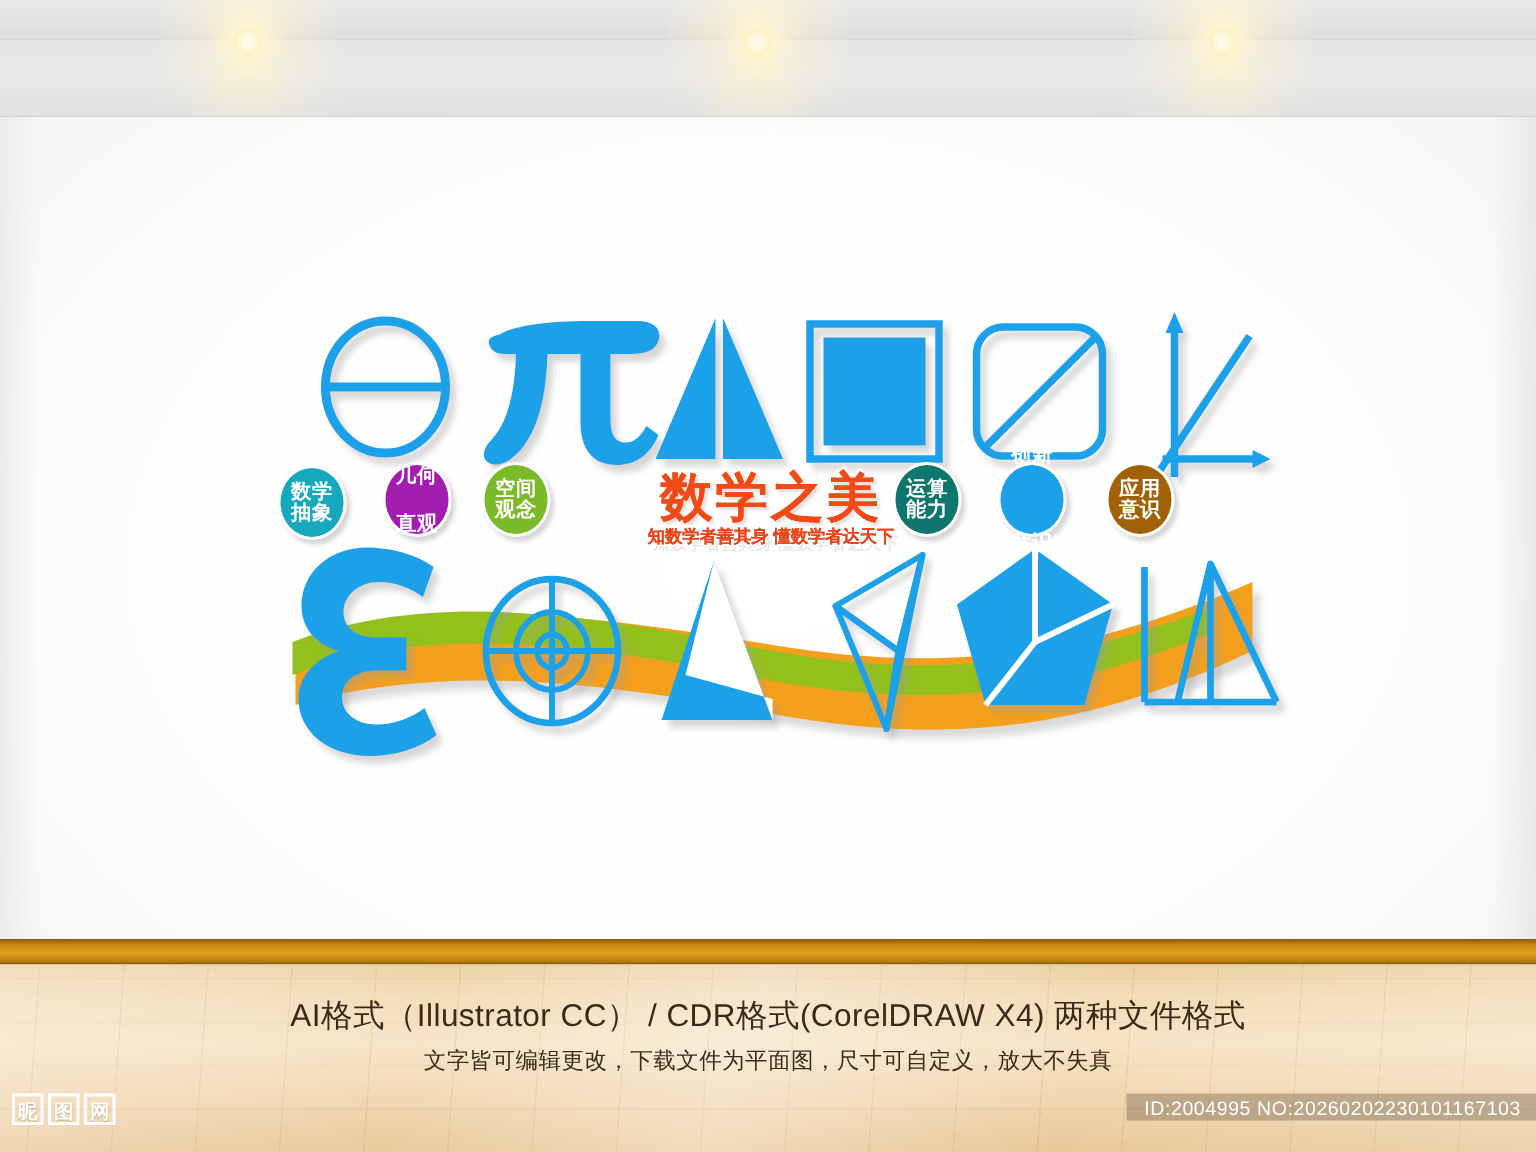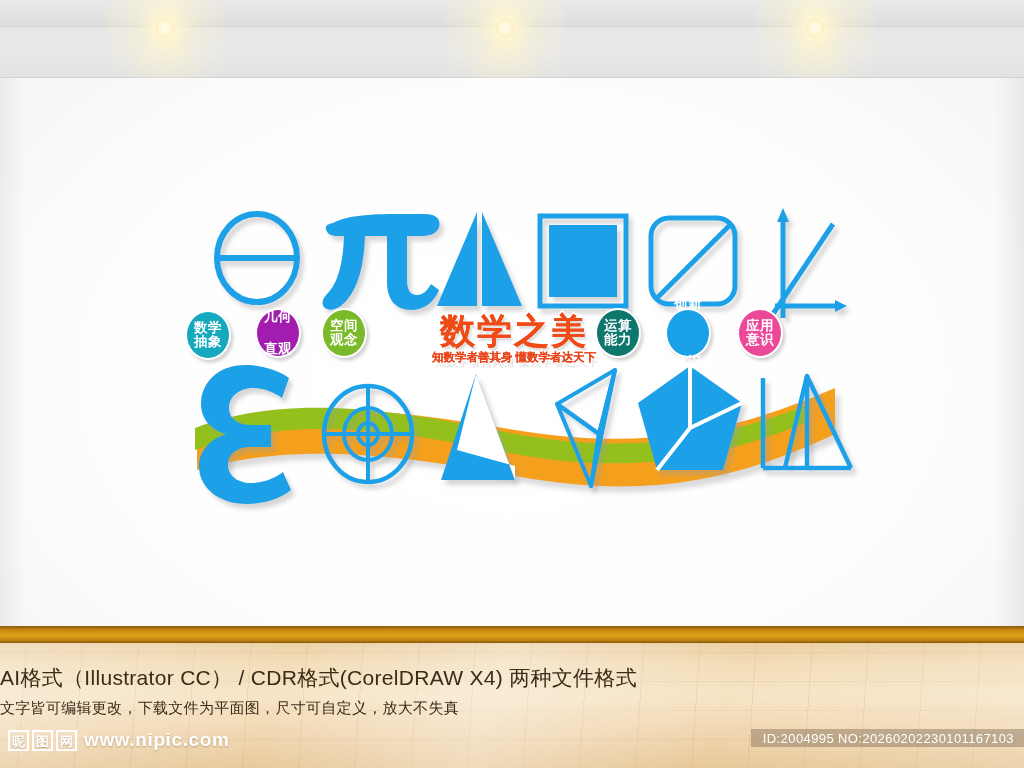--- a/index.html
+++ b/index.html
@@ -115,21 +115,21 @@
     text-align: center; font-size: 11.5px; font-weight: bold;
     color: #e8451a; white-space: nowrap;
   }
   .sub-title-shadow {
     position: absolute; left: 221px; top: 157px; width: 222px;
     text-align: center; font-size: 11.5px; font-weight: bold;
     color: rgba(150,150,150,0.22); white-space: nowrap;
   }
 
   
-  .caption { position: absolute; left: 0; top: 663px; width: 1024px; 
+  .caption { position: absolute; left: 0; top: 663px; width: 1024px; text-align: center;
     color: #3b2a18; }
   .caption .l1 { font-size: 21px; letter-spacing: 0.3px; line-height: 30px; }
   .caption .l2 { font-size: 15px; letter-spacing: 0.3px; line-height: 30px; }
 
   
   .watermark { position: absolute; left: 8px; top: 729px; display: flex; align-items: center; gap: 7px; }
   .wm-cn { display: flex; gap: 3px; }
   .wm-cn b {
     display: inline-block; width: 21px; height: 21px; line-height: 20px; text-align: center;
     border: 2px solid #ffffff; color: #ffffff; font-size: 13px; font-weight: bold;
@@ -303,21 +303,21 @@
         <span>观念</span>
       </div>
       <div class="badge" style="left:410px;top:110px; background:#0f766e;">
         <span>运算</span>
         <span>能力</span>
       </div>
       <div class="badge" style="left:480px;top:110px; background:#1ba1e8;gap:44px;">
         <span>创新</span>
         <span>意识</span>
       </div>
-      <div class="badge" style="left:552px;top:110px; background:#ec4899;">
+      <div class="badge" style="left:552px;top:110px; background:#a16207;">
         <span>应用</span>
         <span>意识</span>
       </div>
     </div>
 
     <div class="main-title">数学之美</div>
     <div class="main-title-fg">数学之美</div>
 
     <div class="sub-title-shadow">知数学者善其身 懂数学者达天下</div>
     <div class="sub-title">知数学者善其身 懂数学者达天下</div>
@@ -332,18 +332,17 @@
     <div class="l1">AI格式（Illustrator CC） / CDR格式(CorelDRAW X4) 两种文件格式</div>
     <div class="l2">文字皆可编辑更改，下载文件为平面图，尺寸可自定义，放大不失真</div>
   </div>
 
   <div class="watermark">
     <div class="wm-cn">
       <b>昵</b>
       <b>图</b>
       <b>网</b>
     </div>
-    <div class="wm-url">www.nipic.com</div>
   </div>
 
   <div class="idbar">ID:2004995 NO:20260202230101167103</div>
 
 </div>
 
 </body></html>

